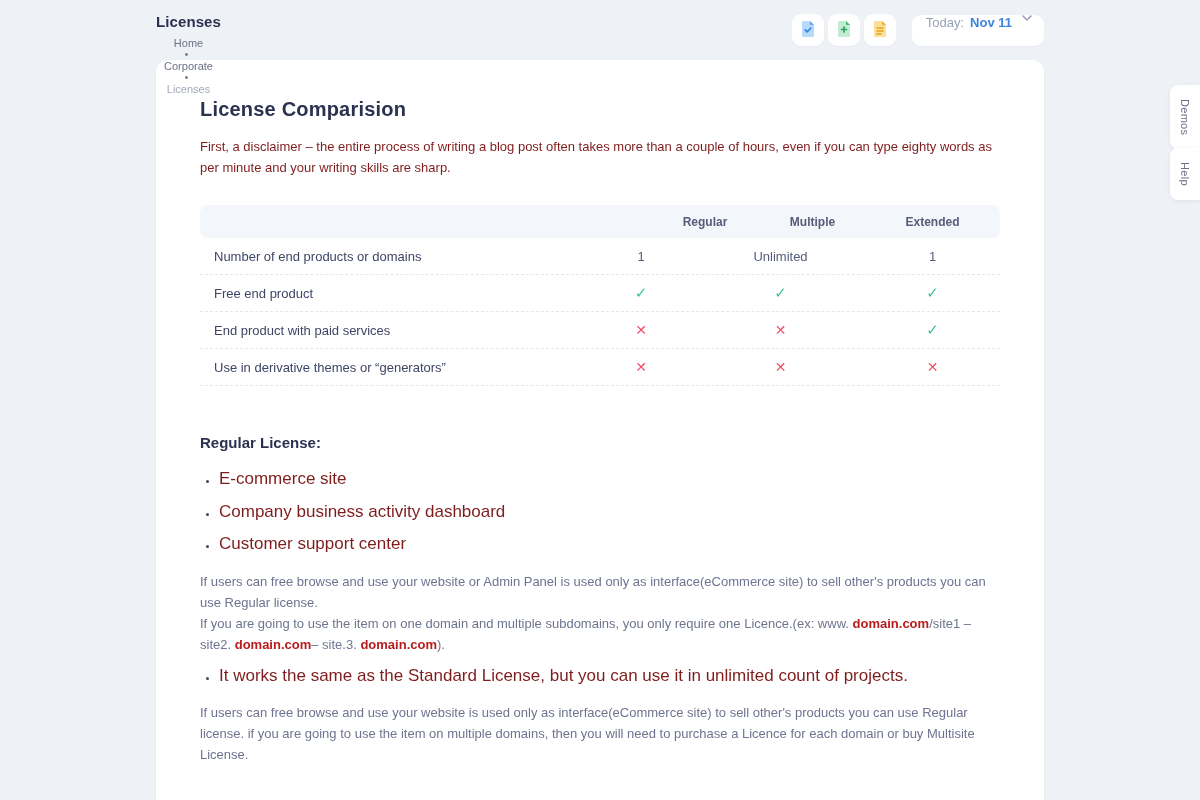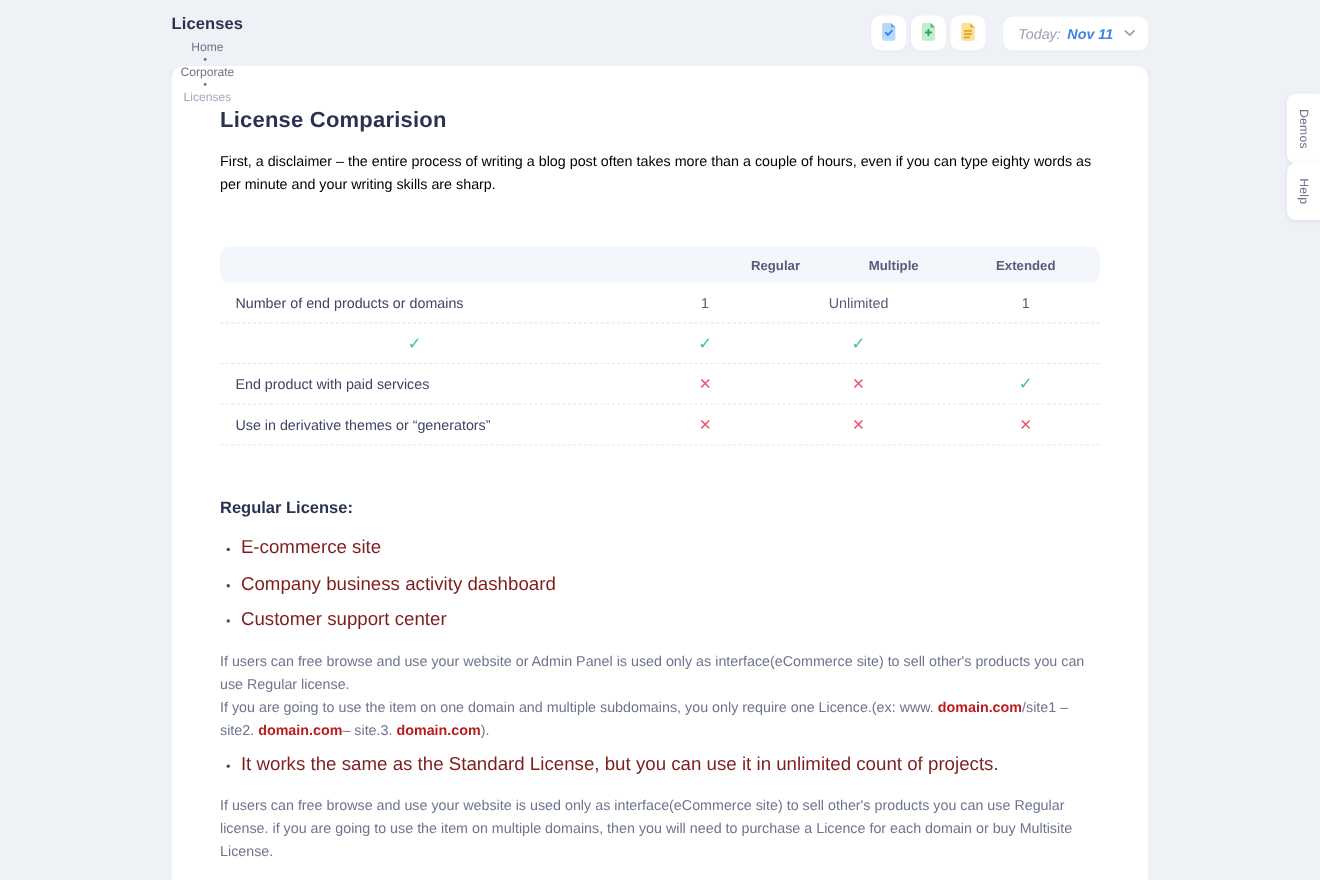--- a/index.html
+++ b/index.html
@@ -34,46 +34,45 @@
 
   .actions { display: flex; align-items: center; gap: 4px; padding-top: 2px; }
   .icon-btn {
     width: 32px; height: 32px; background: #fff; border: none;
     border-radius: 9px; display: flex; align-items: center; justify-content: center;
     cursor: pointer; box-shadow: 0 1px 2px rgba(40,50,90,.03);
     padding: 0;
   }
   .date-widget {
     margin-left: 12px; height: 31px; background: #fff; border-radius: 9px;
-    display: flex; align-items: center; gap: 6px; padding: 0 12px 0 14px;
+    display: flex; gap: 6px; padding: 0 12px 0 14px;
     cursor: pointer; box-shadow: 0 1px 2px rgba(40,50,90,.03);
     font-size: 13px;
-    font-style: italic;
   }
   .date-prefix { color: #9aa0b5; }
   .date-value { color: #3d84e0; font-weight: 700; }
   .chev { margin-left: 4px; display: flex; }
 
   
   .card {
     margin-left: 156px;
     width: 888px;
     min-height: 820px;
     background: #fff;
     border-radius: 12px;
     box-shadow: 0 1px 3px rgba(40,50,90,.04);
     padding: 38px 44px 40px 44px;
   }
   .content-title {
     font-size: 20px; font-weight: 700; color: #2b3150;
     margin: 0 0 15px 0; letter-spacing: .2px;
   }
   .disclaimer {
-    font-size: 13px; color: #000000; line-height: 1.62;
-    margin: 0 0 46px 0;
+    font-size: 13px; color: #7f1d1d; line-height: 1.62;
+    margin: 0 0 27px 0;
   }
 
   
   .cmp-table { margin-bottom: 48px; }
   .cmp-row {
     display: grid;
     grid-template-columns: 1fr 110px 105px 135px;
     align-items: center;
   }
   .cmp-head {
@@ -189,20 +188,21 @@
         <div class="cmp-cell">Extended</div>
       </div>
     <div>
         <div class="cmp-row cmp-body-row">
           <div class="cmp-label">Number of end products or domains</div>
           <div class="cmp-cell">1</div>
           <div class="cmp-cell">Unlimited</div>
           <div class="cmp-cell">1</div>
         </div>
         <div class="cmp-row cmp-body-row">
+          <div class="cmp-label">Free end product</div>
           <div class="cmp-cell"><span class="mark check">✓</span></div>
           <div class="cmp-cell"><span class="mark check">✓</span></div>
           <div class="cmp-cell"><span class="mark check">✓</span></div>
         </div>
         <div class="cmp-row cmp-body-row">
           <div class="cmp-label">End product with paid services</div>
           <div class="cmp-cell"><span class="mark cross">✕</span></div>
           <div class="cmp-cell"><span class="mark cross">✕</span></div>
           <div class="cmp-cell"><span class="mark check">✓</span></div>
         </div>

